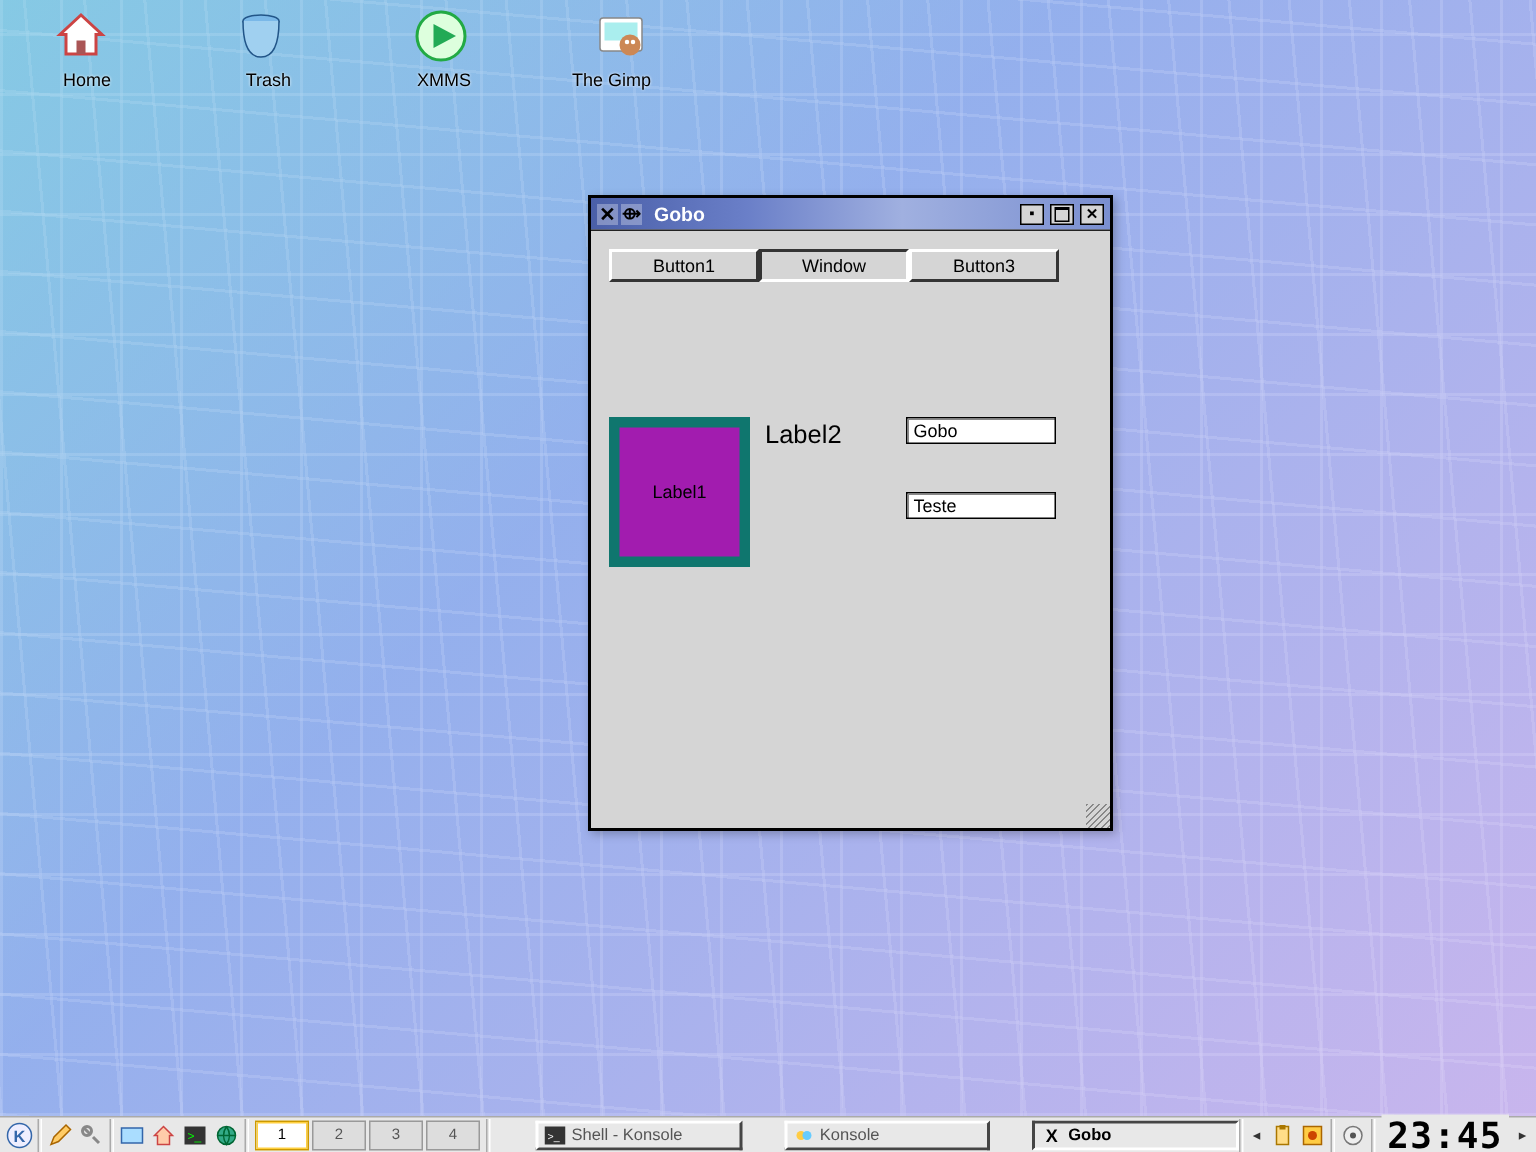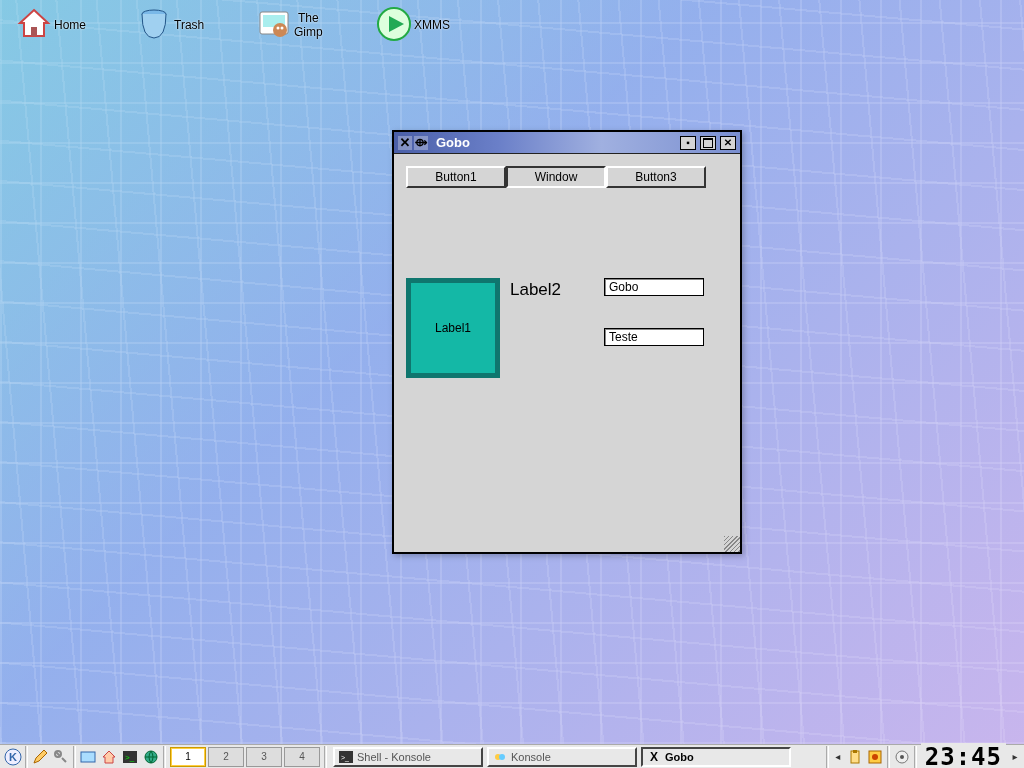--- a/index.html
+++ b/index.html
@@ -15,21 +15,21 @@
     repeating-linear-gradient(85deg, rgba(255,255,255,0.35) 0 2px, transparent 2px 40px),
     repeating-linear-gradient(5deg, rgba(255,255,255,0.35) 0 2px, transparent 2px 40px),
     repeating-linear-gradient(0deg, rgba(255,255,255,0.4) 0 2px, transparent 2px 40px),
     repeating-linear-gradient(90deg, rgba(255,255,255,0.4) 0 2px, transparent 2px 40px),
     linear-gradient(135deg, #8ecde0 0%, #9fb8e8 40%, #c8b8e8 100%);
   background-size: 100% 100%;
 }
 
 
 .desktop-icons { position: absolute; top: 4px; left: 14px; display: flex; gap: 60px; }
-.dicon { display:flex; flex-direction:row; align-items:center; width: 60px; cursor:pointer; }
+.dicon { display:flex; flex-direction:column; align-items:flex-end; width: 60px; cursor:pointer; }
 .dicon .glyph { width:40px; height:40px; display:flex; align-items:center; justify-content:center; }
 .dicon .lbl { font-size:12px; color:#000; text-align:center; margin-top:2px; text-shadow: 0 0 2px #fff; }
 
 
 .window {
   position:absolute; left:392px; top:130px; width:350px; height:424px;
   background:#d5d5d5; border:2px solid #000;
   box-shadow: 2px 2px 6px rgba(0,0,0,.25);
 }
 .titlebar {
@@ -50,21 +50,21 @@
 .mbtn {
   width:100px; height:22px; background:#d5d5d5;
   border:2px outset #eee; font-size:12px; cursor:pointer;
   display:flex; align-items:center; justify-content:center;
   border-color:#fff #888 #888 #fff;
 }
 .mbtn.active { border:2px inset #888; border-color:#888 #fff #fff #888; }
 
 .yellow-box {
   position:absolute; left:12px; top:124px; width:94px; height:100px;
-  background:#14b8a6; border:5px solid #0f766e;
+  background:#a21caf; border:7px solid #0f766e;
   display:flex; align-items:center; justify-content:center;
   font-size:12px; color:#000;
 }
 .label2 { position:absolute; left:116px; top:126px; font-size:17px; }
 .inp {
   position:absolute; width:100px; height:18px;
   border:1px solid #000; background:#fff; font-size:12px; padding:0 4px;
   box-shadow: inset 1px 1px 0 #888;
 }
 .inp1 { left:210px; top:124px; }
@@ -87,21 +87,21 @@
 .pager-cell {
   width:36px; height:20px; background:#ddd; border:1px solid #999;
   display:flex; align-items:center; justify-content:center; font-size:10px; color:#555;
 }
 .pager-cell.active { background:#fff; border:1px solid #c90; box-shadow: inset 0 0 0 1px #ffd040; color:#000; }
 
 .task-buttons { display:flex; gap:4px; margin-left:6px; flex:1; overflow:hidden; }
 .task-btn {
   width:150px; height:20px; background:#e8e8e8;
   border:2px outset #fff; border-color:#fff #999 #999 #fff;
-  display:flex; align-items:center; gap:4px; padding:0 4px; font-size:11px; color:#555;
+  display:flex; align-items:center; gap:4px; padding:0 4px; font-size:11px; color:#555;margin-left:24px;
 }
 .task-btn.active { border:2px inset #999; border-color:#999 #fff #fff #999; color:#000; }
 .task-btn .ti { width:14px; height:14px; display:inline-flex; align-items:center; justify-content:center; font-size:11px; }
 
 .tray { display:flex; align-items:center; gap:4px; padding:0 4px; }
 .tray-ico { width:16px; height:16px; display:inline-flex; align-items:center; justify-content:center; }
 .clock {
   font-family: monospace; font-size:24px; font-weight:bold; letter-spacing:1px;
   padding:0 4px; background:#e8e8e8;
 }
@@ -129,37 +129,37 @@
         <svg width="40" height="40" viewBox="0 0 40 40">
             <ellipse cx="20" cy="10" rx="12" ry="4" fill="#7ab8e8" stroke="#258" stroke-width="1"></ellipse>
             <path d="M8 10 Q8 34 20 34 Q32 34 32 10" fill="#a0d0f0" stroke="#258"></path>
           </svg>
       </span>
       <span class="lbl">Trash</span>
     </div>
     <div class="dicon">
       <span class="glyph">
         <svg width="40" height="40" viewBox="0 0 40 40">
+            <circle cx="20" cy="20" r="16" fill="#dfd" stroke="#2a4" stroke-width="2"></circle>
+            <polygon points="15,12 30,20 15,28" fill="#2a5"></polygon>
+          </svg>
+      </span>
+      <span class="lbl">XMMS</span>
+    </div>
+    <div class="dicon">
+      <span class="glyph">
+        <svg width="40" height="40" viewBox="0 0 40 40">
             <rect x="6" y="8" width="28" height="22" rx="2" fill="#fff" stroke="#888"></rect>
             <rect x="9" y="11" width="22" height="12" fill="#aee"></rect>
             <circle cx="26" cy="26" r="7" fill="#c85"></circle>
             <circle cx="24" cy="24" r="1.5" fill="#fff"></circle>
             <circle cx="28" cy="24" r="1.5" fill="#fff"></circle>
           </svg>
       </span>
       <span class="lbl">The Gimp</span>
-    </div>
-    <div class="dicon">
-      <span class="glyph">
-        <svg width="40" height="40" viewBox="0 0 40 40">
-            <circle cx="20" cy="20" r="16" fill="#dfd" stroke="#2a4" stroke-width="2"></circle>
-            <polygon points="15,12 30,20 15,28" fill="#2a5"></polygon>
-          </svg>
-      </span>
-      <span class="lbl">XMMS</span>
     </div>
   </div>
 
   <div class="window">
     <div class="titlebar">
       <span class="t-ico">✕</span>
       <span class="t-ico" style="font-size:11px;">⟴</span>
       <span class="title-text">Gobo</span>
       <div class="win-controls">
         <div class="win-btn">▪</div>

